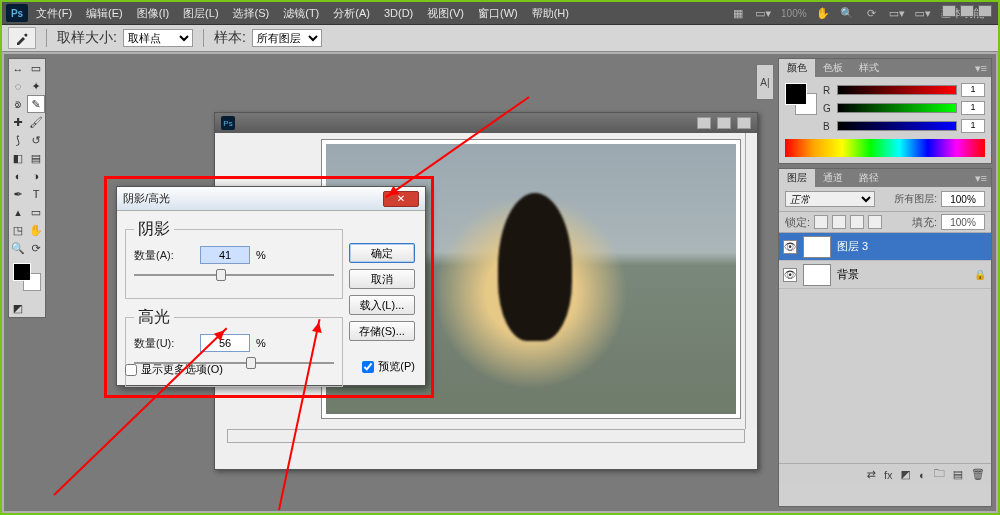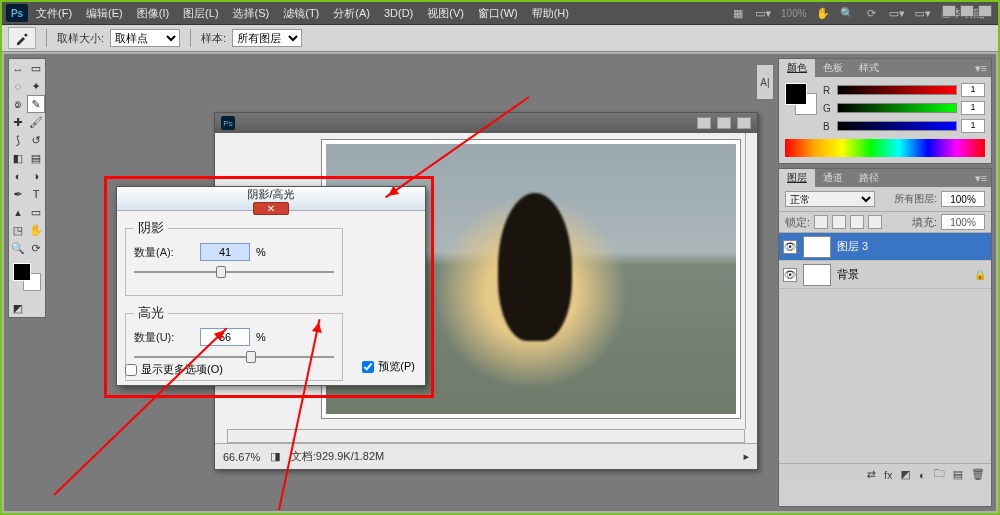--- a/index.html
+++ b/index.html
@@ -10,21 +10,21 @@
 .menubar .logo { width:22px; height:18px; background:#061e34; color:#5aaee0; display:flex; align-items:center; justify-content:center; font-weight:bold; font-size:10px; border-radius:2px; }
 .menubar .item { padding:3px 6px; cursor:default; }
 .menubar .sep { flex:1; }
 .menubar .icon-btn { width:22px; height:18px; display:flex; align-items:center; justify-content:center; color:#bbb; }
 .menubar .dropdown { display:flex; align-items:center; padding:0 4px; color:#bbb; }
 .menubar .zoom { color:#999; font-size:10px; padding:0 4px; }
 
 
 .optionsbar { height:28px; background:#d6d6d6; border-top:1px solid #333; border-bottom:1px solid #888; display:flex; align-items:center; padding:0 6px; gap:6px; }
 .optionsbar .tool-icon { width:28px; height:22px; display:flex; align-items:center; justify-content:center; border:1px solid #aaa; background:#eee; }
-.optionsbar label { color:#333; font-size:11px; }
+.optionsbar label { color:#333; font-size:14px; }
 .optionsbar select { height:18px; border:1px solid #999; background:#fff; font-size:11px; min-width:70px; }
 .optionsbar .divider { width:1px; height:18px; background:#999; margin:0 4px; }
 
 
 .workspace { position:absolute; top:52px; left:2px; right:2px; bottom:2px; background:#7a7a7a; }
 .left-tools { position:absolute; left:4px; top:4px; width:38px; background:#d6d6d6; border:1px solid #666; display:flex; flex-direction:column; flex-wrap:wrap; }
 .left-tools .row { display:flex; }
 .left-tools .tbtn { width:18px; height:18px; display:flex; align-items:center; justify-content:center; color:#333; border:1px solid transparent; }
 .left-tools .tbtn.sel { background:#fff; border:1px solid #888; }
 .left-tools .swatch { margin:6px 4px; position:relative; height:30px; }
@@ -42,26 +42,26 @@
 .docwin .photo { width:100%; height:100%; background:
   radial-gradient(circle at 50% 55%, #3b2f23 0%, #e6c887 10%, #e6c887 18%, rgba(0,0,0,0) 38%),
   linear-gradient(#9ba8b0 0%, #aab6b8 40%, #79887a 45%, #6f7b6b 100%); filter:blur(.2px); position:relative; overflow:hidden;}
 .docwin .photo::after{content:"";position:absolute;left:42%;top:18%;width:18%;height:55%;background:#1a140f;border-radius:50% 50% 40% 40%;filter:blur(1px);}
 .docwin .status { position:absolute; bottom:0; left:0; right:0; height:26px; background:#e8e8e8; border-top:1px solid #aaa; display:flex; align-items:center; font-size:10px; color:#333; gap:10px; padding:0 8px;}
 .docwin .scroll-h { position:absolute; bottom:26px; left:12px; right:12px; height:14px; background:#eee; border:1px solid #aaa;}
 .docwin .scroll-v { position:absolute; top:20px; right:0; width:12px; bottom:40px; background:#eee; border-left:1px solid #aaa;}
 
 
 .dialog { position:absolute; left:112px; top:132px; width:310px; height:200px; background:#f2f2f2; border:1px solid #555; box-shadow:3px 3px 8px rgba(0,0,0,.5); }
-.dialog .dtitle { height:24px; background:linear-gradient(#fdfdfd,#d8e3ef); border-bottom:1px solid #aaa; display:flex; align-items:center; padding:0 6px; font-size:11px; color:#222;flex-direction:column;}
+.dialog .dtitle { height:24px; background:linear-gradient(#fdfdfd,#d8e3ef); border-bottom:1px solid #aaa; display:flex; align-items:center; padding:0 6px; font-size:11px; color:#222;}
 .dialog .dtitle .sp{flex:1}
 .dialog .dtitle .close { width:36px; height:16px; background:#d04030; border:1px solid #903026; border-radius:2px; color:#fff; display:flex; align-items:center; justify-content:center; font-size:10px;}
 .dialog .body { position:absolute; top:24px; left:0; right:0; bottom:0; padding:8px; }
 .dialog fieldset { border:1px solid #bbb; margin-bottom:8px; padding:6px 8px 16px 8px; position:relative;}
-.dialog legend { font-size:13px; color:#222; padding:0 4px;}
+.dialog legend { font-size:16px; color:#222; padding:0 4px;}
 .dialog .row { display:flex; align-items:center; gap:6px;}
 .dialog .row label { width:60px; color:#222; font-size:11px;}
 .dialog .row input { width:50px; height:18px; border:1px solid #7a9ccf; background:#fff; text-align:center; font-size:11px;}
 .dialog .row input.sel { background:#cde0ff; }
 .dialog .row .pct { font-size:11px;}
 .dialog .slider { margin-top:4px; height:14px; position:relative;}
 .dialog .slider .track { position:absolute; top:6px; left:0; right:0; height:2px; background:#999;}
 .dialog .slider .thumb { position:absolute; top:1px; width:10px; height:12px; background:#eee; border:1px solid #777; border-radius:2px;}
 .dialog .buttons { position:absolute; right:10px; top:32px; width:66px; display:flex; flex-direction:column; gap:6px;}
 .dialog .buttons button { height:20px; border:1px solid #888; background:linear-gradient(#fdfdfd,#e6e6e6); font-size:11px; border-radius:2px;}
@@ -75,39 +75,39 @@
 
 .anno-box { position:absolute; left:100px; top:122px; width:330px; height:222px; border:3px solid #ff0000; pointer-events:none;}
 .arrow { position:absolute; background:#ff0000; height:2px; transform-origin:0 50%; pointer-events:none;}
 .arrow::after { content:""; position:absolute; right:-2px; top:-4px; border:5px solid transparent; border-left:10px solid #ff0000;}
 
 
 .right { position:absolute; right:4px; top:4px; width:214px; bottom:4px; display:flex; flex-direction:column; gap:4px;}
 .panel { background:#d0d0d0; border:1px solid #666; }
 .panel .tabs { background:#7c7c7c; display:flex; align-items:center; height:18px;}
 .panel .tabs .tab { padding:2px 8px; color:#ddd; font-size:10px; }
-.panel .tabs .tab.active { background:#d0d0d0; color:#222;text-decoration:underline;}
+.panel .tabs .tab.active { background:#d0d0d0; color:#222;}
 .panel .tabs .sp{flex:1}
 .panel .tabs .menu{color:#ccc; padding:0 4px;}
 
 .color-body { padding:6px; display:flex; gap:6px;}
 .color-body .sw { position:relative; width:32px; height:32px;}
 .color-body .sw .fg{position:absolute;width:22px;height:22px;background:#000;border:1px solid #fff;}
 .color-body .sw .bg{position:absolute;width:22px;height:22px;background:#fff;border:1px solid #999;left:10px;top:10px;}
 .color-body .sliders { flex:1; display:flex; flex-direction:column; gap:4px;}
 .color-body .srow { display:flex; align-items:center; gap:4px;}
 .color-body .srow .lab{ width:10px; color:#333; font-size:10px;}
 .color-body .srow .bar{ flex:1; height:10px; border:1px solid #888;}
 .color-body .srow .val{ width:24px; height:14px; border:1px solid #999; background:#fff; font-size:9px; text-align:center;}
 .color-body .r{background:linear-gradient(90deg,#000,#f00);}
 .color-body .g{background:linear-gradient(90deg,#000,#0f0);}
 .color-body .b{background:linear-gradient(90deg,#000,#00f);}
 .spectrum { height:18px; margin:0 6px 6px 6px; background:linear-gradient(90deg,red,orange,yellow,lime,cyan,blue,magenta,red);}
 .lay-ctrl { display:flex; align-items:center; gap:4px; padding:4px 6px; border-bottom:1px solid #aaa;}
-.lay-ctrl select{ flex:0 0 auto; width:90px; height:16px; font-size:10px; border:1px solid #999;}
+.lay-ctrl select{ flex:0 0 auto; width:90px; height:16px; font-size:10px; border:1px solid #999;font-style:italic;}
 .lay-ctrl .sp{flex:1}
 .lay-ctrl label{font-size:10px;color:#555;}
 .lay-ctrl .pct{ width:44px; height:16px; border:1px solid #999; display:flex; align-items:center; justify-content:center; font-size:10px; background:#fff;}
 .lay-list { height:230px; background:#cfcfcf; overflow:auto;}
 .lay-row { display:flex; align-items:center; height:28px; border-bottom:1px solid #bbb; padding:0 4px; gap:6px;}
 .lay-row.sel { background:#3a74c4; color:#fff;}
 .lay-row .eye{ width:14px; height:14px; border:1px solid #888; background:#fff; display:flex;align-items:center;justify-content:center;font-size:10px;color:#333;}
 .lay-row .thumb{ width:28px; height:22px; background:#fff; border:1px solid #888;}
 .lay-row .lname{ font-size:11px;}
 .lay-row .lock{ margin-left:auto; font-size:10px;}
@@ -239,27 +239,20 @@
       <div class="winbtn"></div>
       <div class="winbtn"></div>
     </div>
     <div class="canvas-area">
       <div class="photo-wrap">
         <div class="photo"></div>
       </div>
     </div>
     <div class="scroll-v"></div>
     <div class="scroll-h"></div>
-    <div class="status">
-      <span>66.67%</span>
-      <span>◨</span>
-      <span>文档:929.9K/1.82M</span>
-      <span style="flex:1"></span>
-        <span>▸</span>
-    </div>
   </div>
 
   <div class="dialog">
     <div class="dtitle">
       <span>阴影/高光</span>
       <div class="sp"></div>
       <div class="close">✕</div>
     </div>
     <div class="body">
       <div class="content-left">
@@ -280,20 +273,26 @@
           <div class="row">
             <label>数量(U):</label>
             <input value="56" style="">
             <span class="pct">%</span>
           </div>
           <div class="slider">
             <div class="track"></div>
               <div class="thumb" style="left:56%"></div>
           </div>
         </fieldset>
+      </div>
+      <div class="buttons">
+        <button class="primary">确定</button>
+        <button>取消</button>
+        <button>载入(L)...</button>
+        <button>存储(S)...</button>
       </div>
       <div class="preview-row">
         <input type="checkbox" checked="" style="">
         <span>预览(P)</span>
       </div>
       <div class="more">
         <input type="checkbox" style="">
         <span>显示更多选项(O)</span>
       </div>
     </div>

